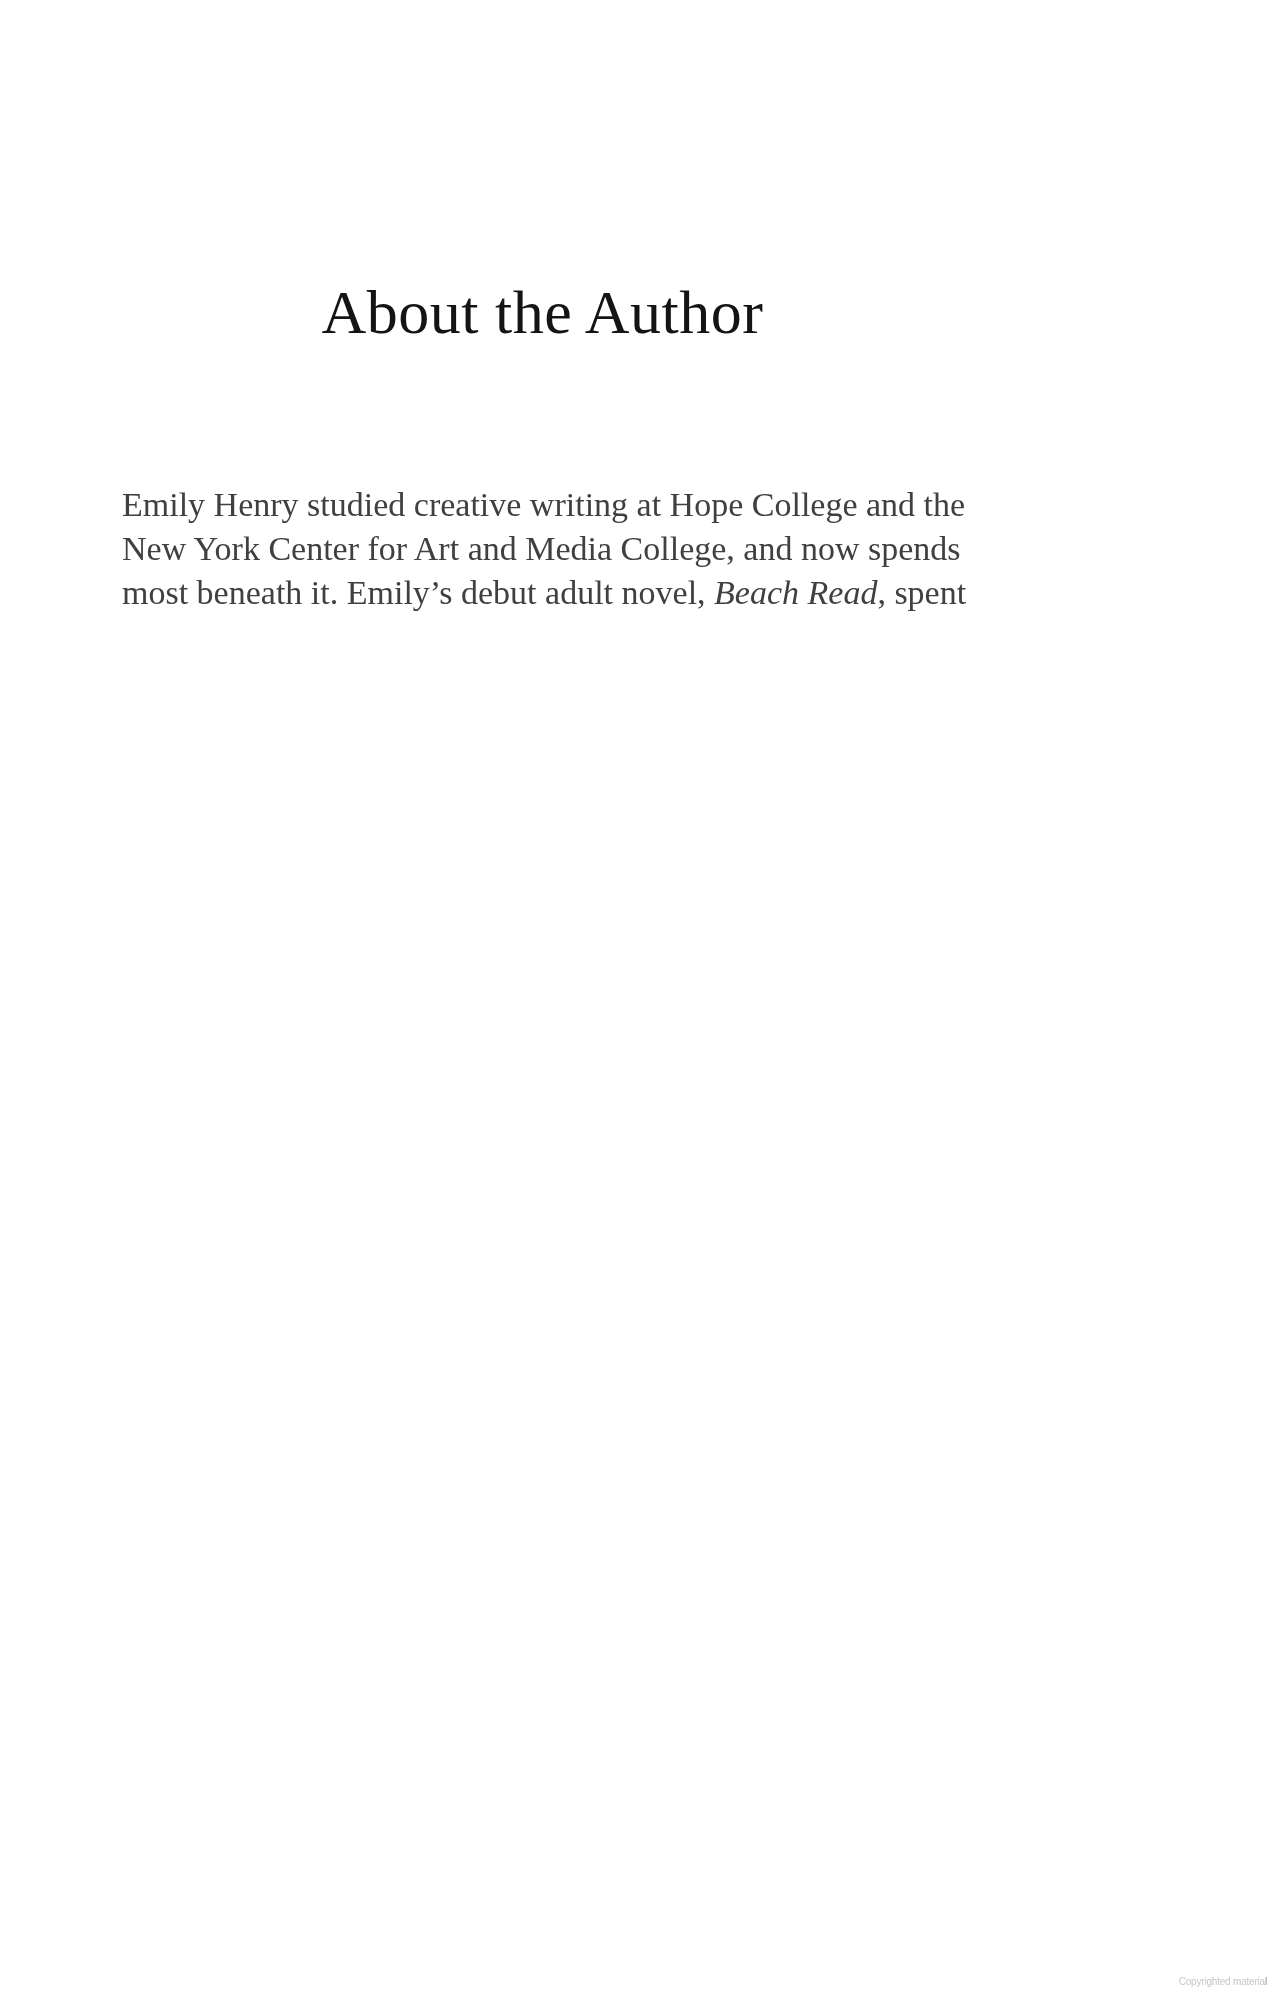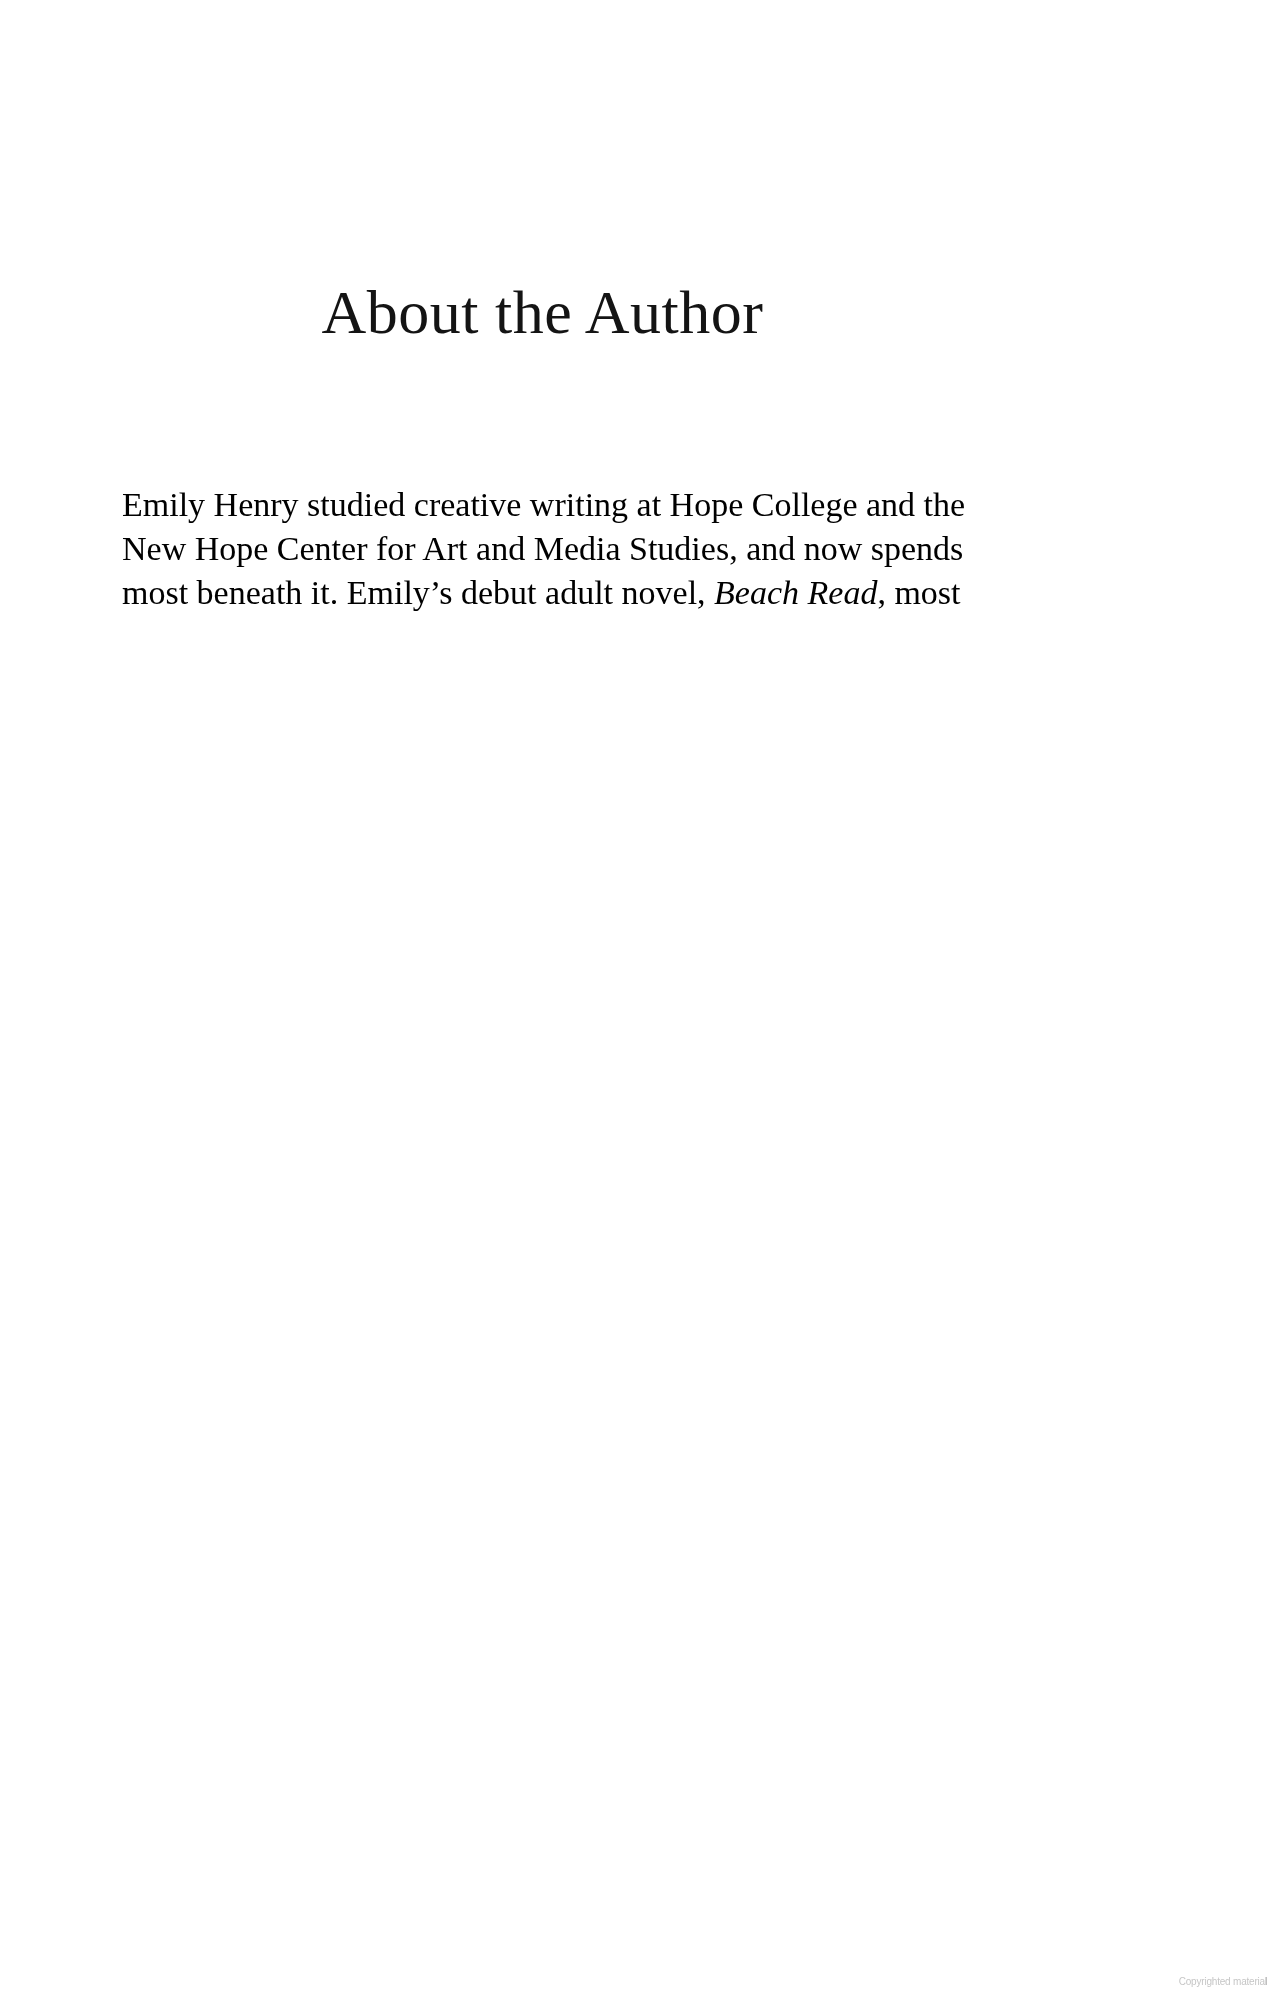--- a/index.html
+++ b/index.html
@@ -32,21 +32,21 @@
     letter-spacing: 0.5px;
     color: #141414;
   }
   .paragraph {
     position: absolute;
     left: 122px;
     top: 483px;
     width: 1030px;
     font-size: 34px;
     line-height: 43.75px;
-    color: #000000;
+    color: #404040;
   }
   .paragraph .ln {
     white-space: nowrap;
   }
   .paragraph .it {
     font-style: italic;
     margin-top: 22px;
   }
   .watermark {
     position: absolute;
@@ -64,19 +64,19 @@
 </style>
 </head>
 <body>
 
 <div class="page">
 
   <h1 class="heading">About the Author</h1>
 
   <div class="paragraph">
       <div class="ln"><span>Emily Henry studied creative writing at Hope College and the</span></div>
-      <div class="ln"><span>New Hope Center for Art and Media Studies, and now spends</span></div>
-      <div class="ln"><span>most beneath it. Emily’s debut adult novel, </span><span class="it">Beach Read</span><span>, most</span></div>
+      <div class="ln"><span>New York Center for Art and Media College, and now spends</span></div>
+      <div class="ln"><span>most beneath it. Emily’s debut adult novel, </span><span class="it">Beach Read</span><span>, spent</span></div>
     </div>
 
   <div class="watermark"><span>Copyrighted materia</span><span class="wm-last">l</span></div>
 
 </div>
 
 </body></html>

